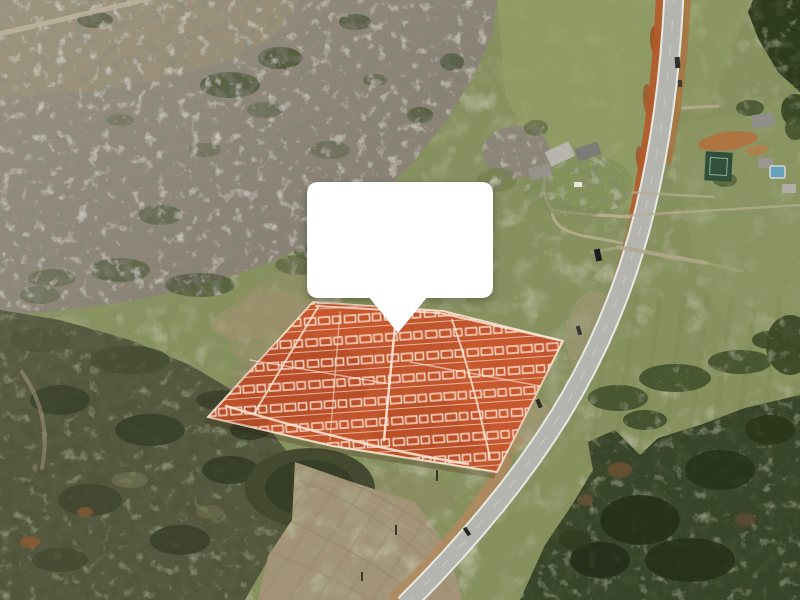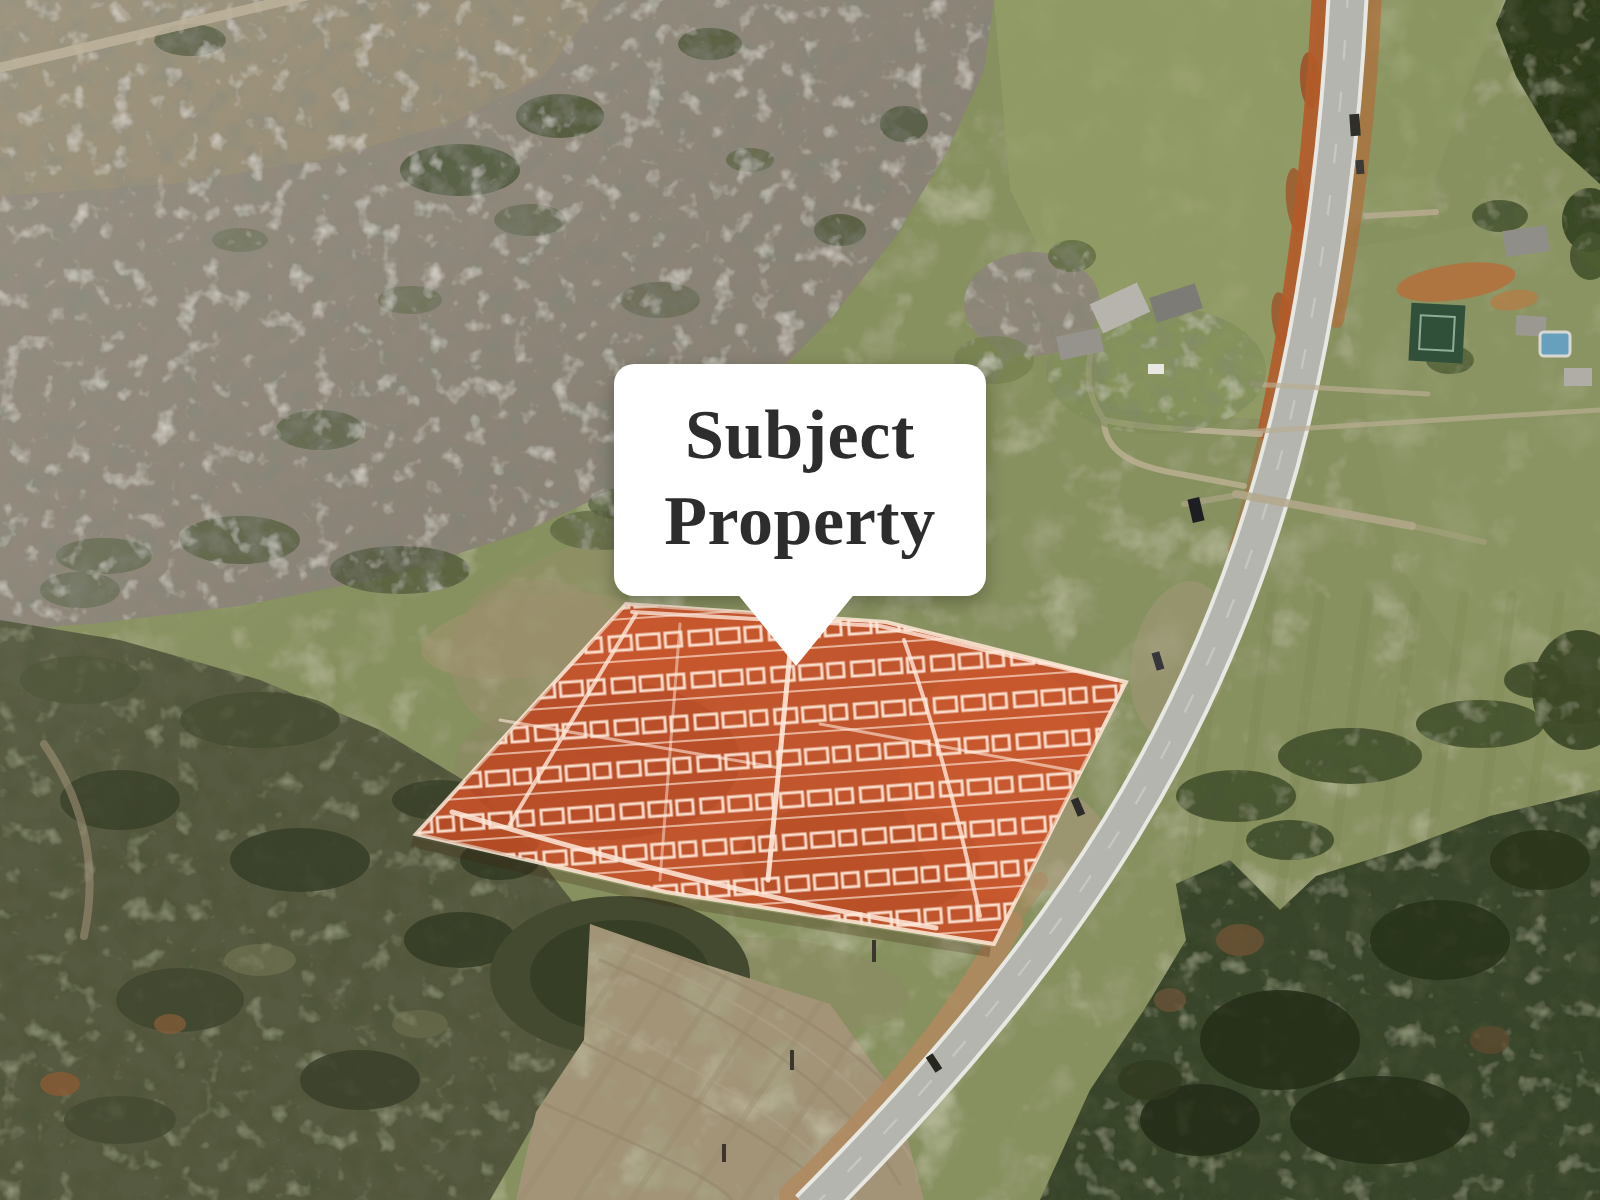--- a/index.html
+++ b/index.html
@@ -269,16 +269,15 @@
         <path d="M452,320 C468,364 480,412 490,458" stroke-width="2" opacity="0.8" fill="none"></path>
         <path d="M226,406 C300,428 380,450 468,464" stroke-width="2.5" opacity="0.85" fill="none"></path>
         <path d="M316,306 L440,313 L558,340" stroke-width="2" opacity="0.8" fill="none"></path>
         <path d="M250,360 L390,384" stroke-width="1.5" opacity="0.6" fill="none"></path>
         <path d="M410,362 L540,386" stroke-width="1.5" opacity="0.6" fill="none"></path>
         <path d="M340,312 L330,440" stroke-width="1.5" opacity="0.5" fill="none"></path>
       </g>
 </svg>
 
 <div class="callout">
-  <div class="callout-text">Subject Property</div>
   <div class="callout-tail"></div>
 </div>
 </div>
 
 </body></html>

